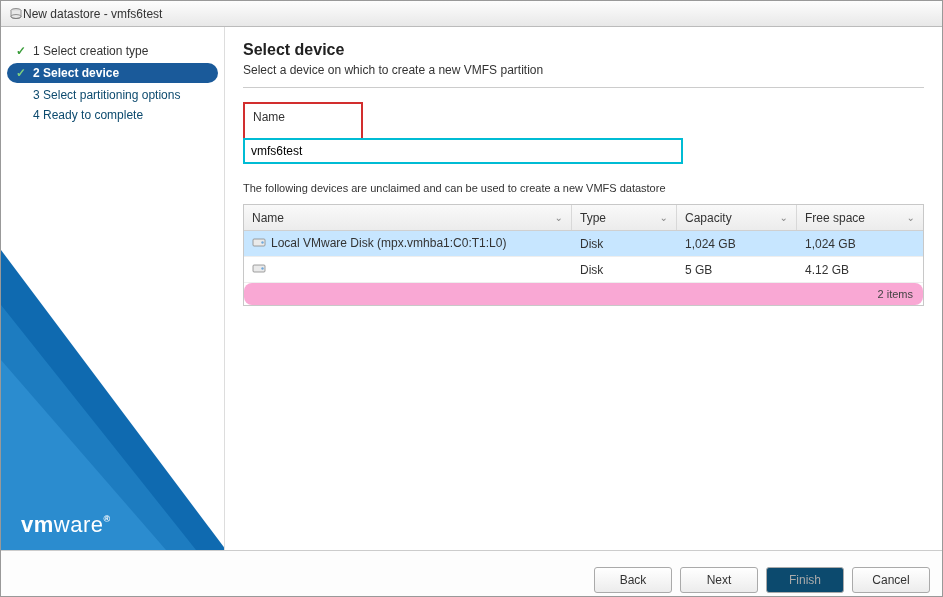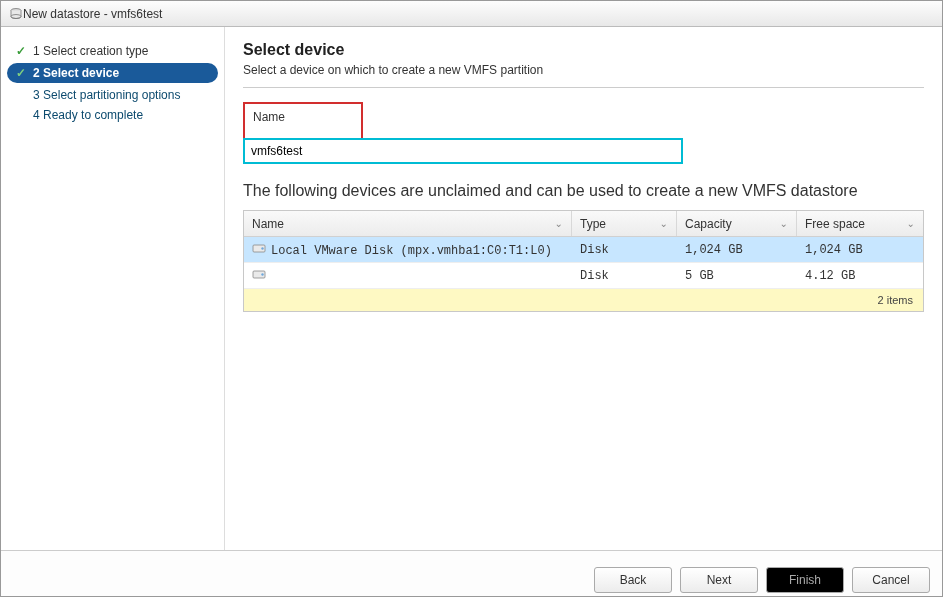--- a/index.html
+++ b/index.html
@@ -110,21 +110,21 @@
       font-size: 12px;
       margin-top: -2px;
       position: relative;
       z-index: 2;
     }
     .name-overlap {
       position: relative;
       margin-top: -14px;
     }
     .devices-desc {
-      font-size: 16px;
+      font-size: 11px;
       margin: 18px 0 10px 0;
       color: #333;
     }
     
     .device-table {
       border: 1px solid #c8c8c8;
     }
     .th-row {
       display: flex;
       background: linear-gradient(to bottom, #f9f9f9, #ececec);
@@ -152,31 +152,31 @@
       height: 26px;
       align-items: center;
       border-bottom: 1px solid #eee;
       cursor: pointer;
     }
     .tr.selected { background: #c7e6ff; }
     .td {
       padding: 0 8px;
       font-size: 12px;
       display: flex;
-      align-items: flex-end;
+      align-items: flex-start;
       gap: 5px;
-      font-family: Liberation Mono, monospace;
     }
     .tfoot {
       display: flex;
       justify-content: flex-end;
       padding: 5px 10px;
-      background: #fef9c3;
+      background: #f9a8d4;
       font-size: 11px;
       color: #444;
+      border-radius: 8px;
     }
     
     .footer {
       border-top: 1px solid #ccc;
       height: 59px;
       display: flex;
       align-items: center;
       justify-content: flex-end;
       gap: 8px;
       padding: 0 12px;
@@ -188,21 +188,21 @@
       border: 1px solid #aaa;
       border-radius: 3px;
       background: linear-gradient(to bottom, #fff, #ececec);
       font-size: 12px;
       color: #333;
       cursor: pointer;
     }
     .btn:disabled {
       color: #aaa;
       cursor: default;
-      background: #000000;
+      background: #0c4a6e;
     }
   </style>
 </head>
 <body>
 
 <div class="title-bar">
   <span class="title-bar-icon">
     <svg width="14" height="14" viewBox="0 0 14 14">
       <ellipse cx="7" cy="3.5" rx="5" ry="2" fill="#d8d8d8" stroke="#777" stroke-width="0.8"></ellipse>
       <path d="M2 3.5 v6 a5 2 0 0 0 10 0 v-6" fill="#e8e8e8" stroke="#777" stroke-width="0.8"></path>
@@ -230,20 +230,28 @@
       </div>
       <div class="step future">
         <span class="check-holder"></span>
         <span class="step-label"><span>3</span> <span>Select partitioning options</span></span>
       </div>
       <div class="step future">
         <span class="check-holder"></span>
         <span class="step-label"><span>4</span> <span>Ready to complete</span></span>
       </div>
     </div>
+    <div class="vmware-triangle">
+      <svg width="225" height="300" viewBox="0 0 225 300">
+        <polygon points="0,0 225,300 0,300" fill="#0f6ab0"></polygon>
+        <polygon points="0,55 195,300 0,300" fill="#1f7ec2" opacity="0.9"></polygon>
+        <polygon points="0,110 165,300 0,300" fill="#2f90d2" opacity="0.8"></polygon>
+        <text x="20" y="282" fill="#ffffff" font-size="22" font-family="Arial" font-weight="bold" letter-spacing="0.5">vm<tspan font-weight="normal">ware</tspan><tspan font-size="9" dy="-10">®</tspan></text>
+      </svg>
+    </div>
   </div>
 
   <div class="main">
     <div class="heading">Select device</div>
     <div class="subheading">Select a device on which to create a new VMFS partition</div>
     <hr class="rule">
 
     <div class="name-input-wrap">
       <div class="name-block">
         <div class="name-label">Name</div>

